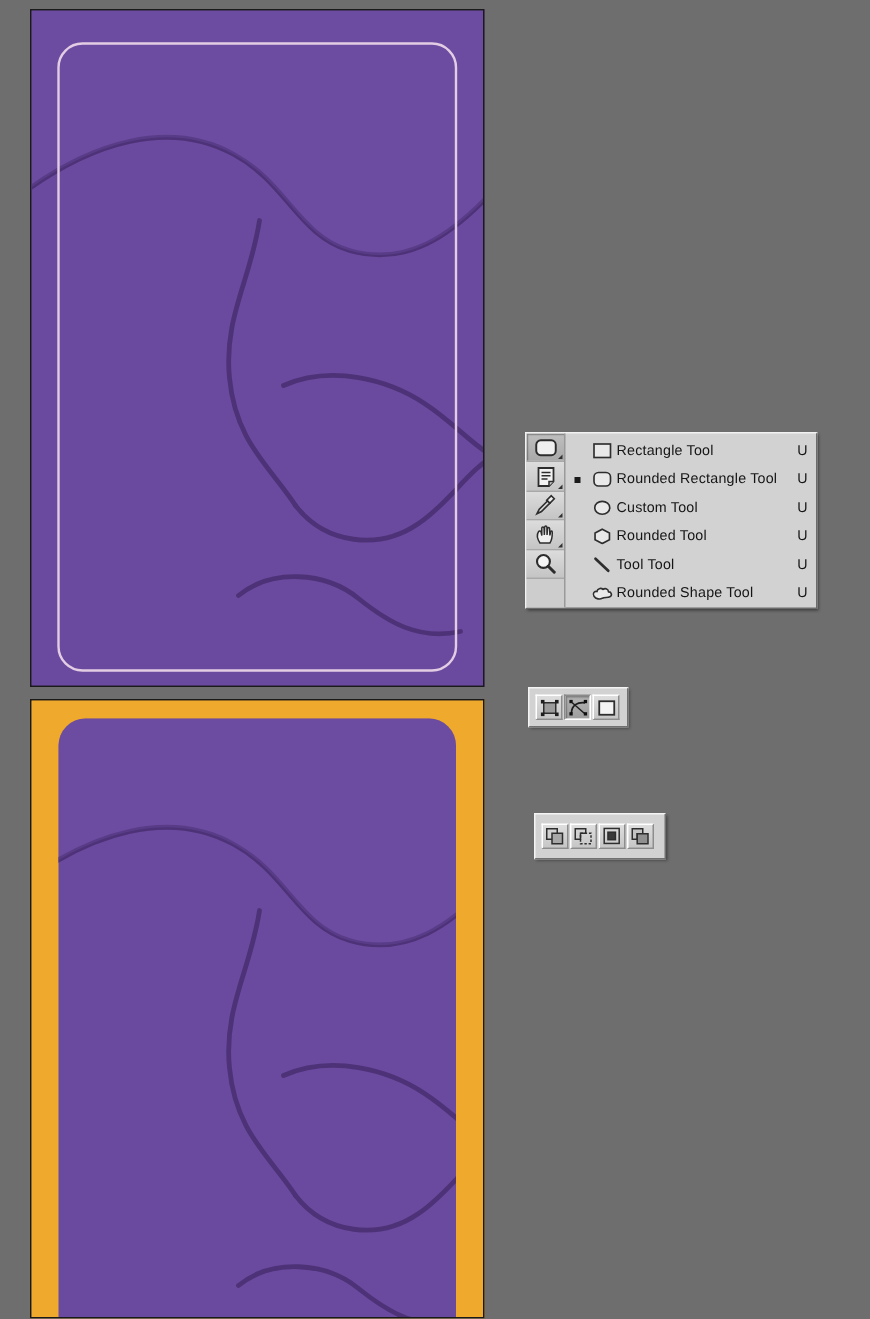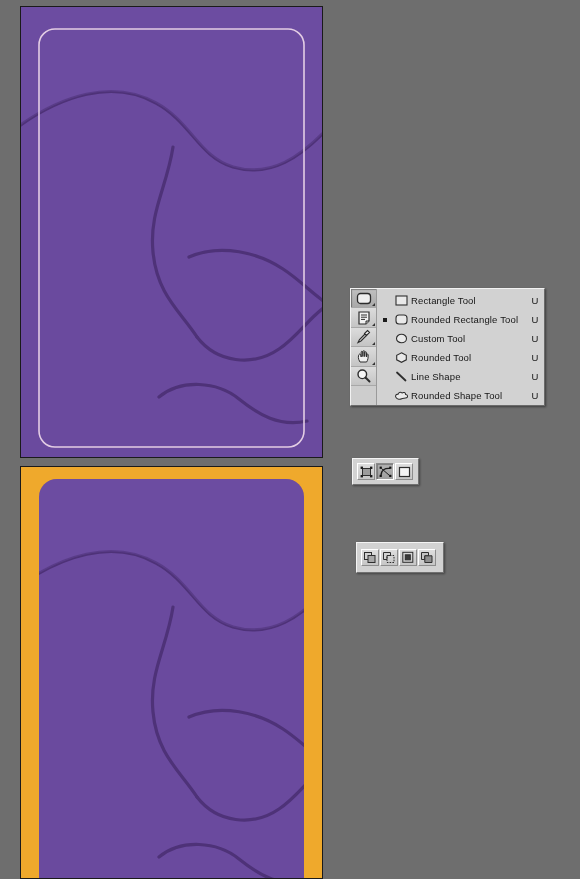--- a/index.html
+++ b/index.html
@@ -283,21 +283,21 @@
         <span class="mi-key">U</span>
       </div>
 
       <div class="menu-row" style="order:5">
         <span class="bullet"></span>
         <span class="mi-icon">
           <svg width="13" height="11" viewBox="0 0 13 11">
             <line x1="2" y1="1.5" x2="10.5" y2="9.5" stroke="#2e2e2e" stroke-width="1.8" stroke-linecap="round"></line>
           </svg>
         </span>
-        <span class="mi-label">Line Shape</span>
+        <span class="mi-label">Tool Tool</span>
         <span class="mi-key">U</span>
       </div>
 
       <div class="menu-row" style="order:6">
         <span class="bullet"></span>
         <span class="mi-icon">
           <svg width="15" height="11" viewBox="0 0 15 11">
             <path d="M2 7.5 C0.8 5.8 2.2 3.8 4 4.4 C4.2 2.4 6.6 1.6 8 3 C9.4 1.8 11.8 2.6 11.6 4.6 C13.6 4.4 14.4 7 12.6 7.8 C11 8.6 9 8 7.6 8.8 C6 9.8 3.2 9.4 2 7.5 Z" fill="#eaeaea" stroke="#2e2e2e" stroke-width="1.05" stroke-linejoin="round"></path>
           </svg>
         </span>

